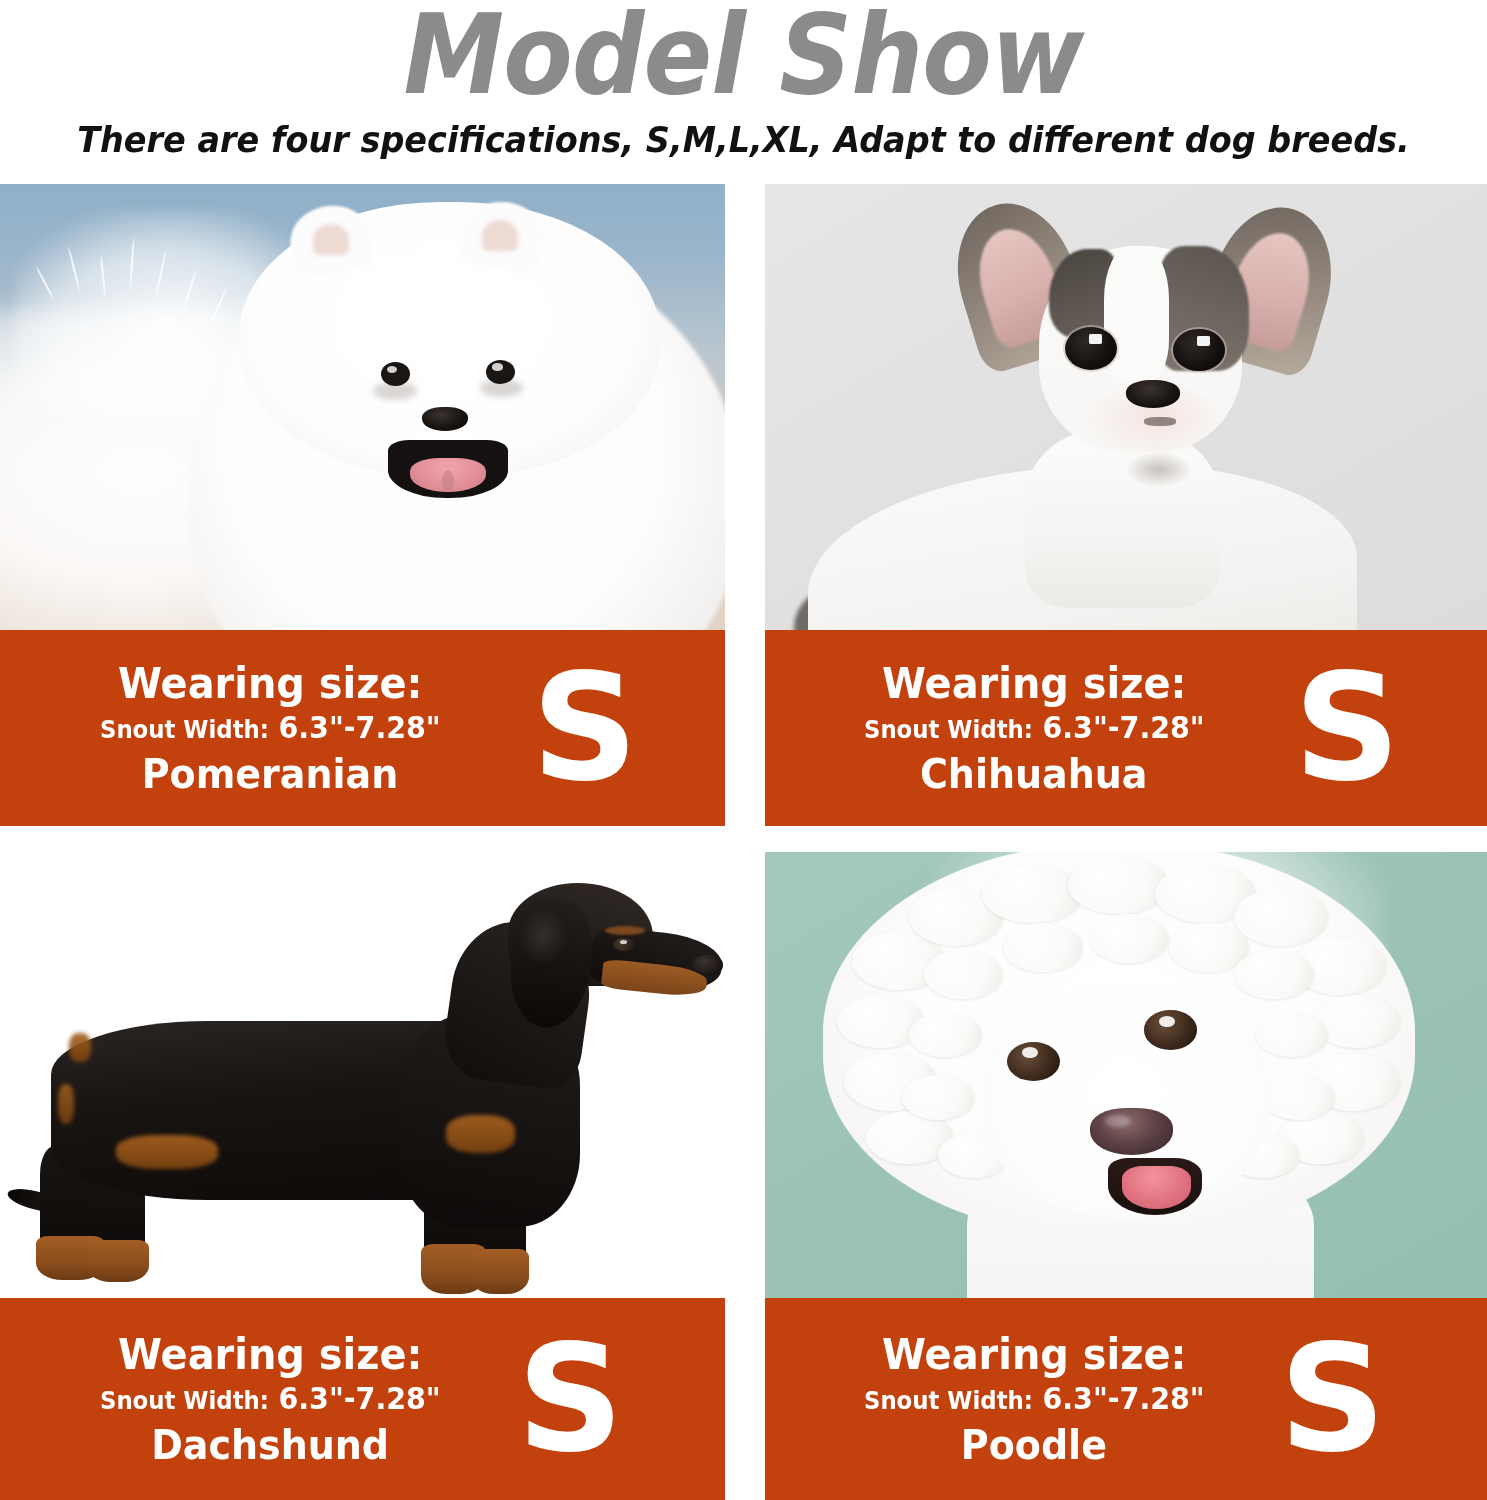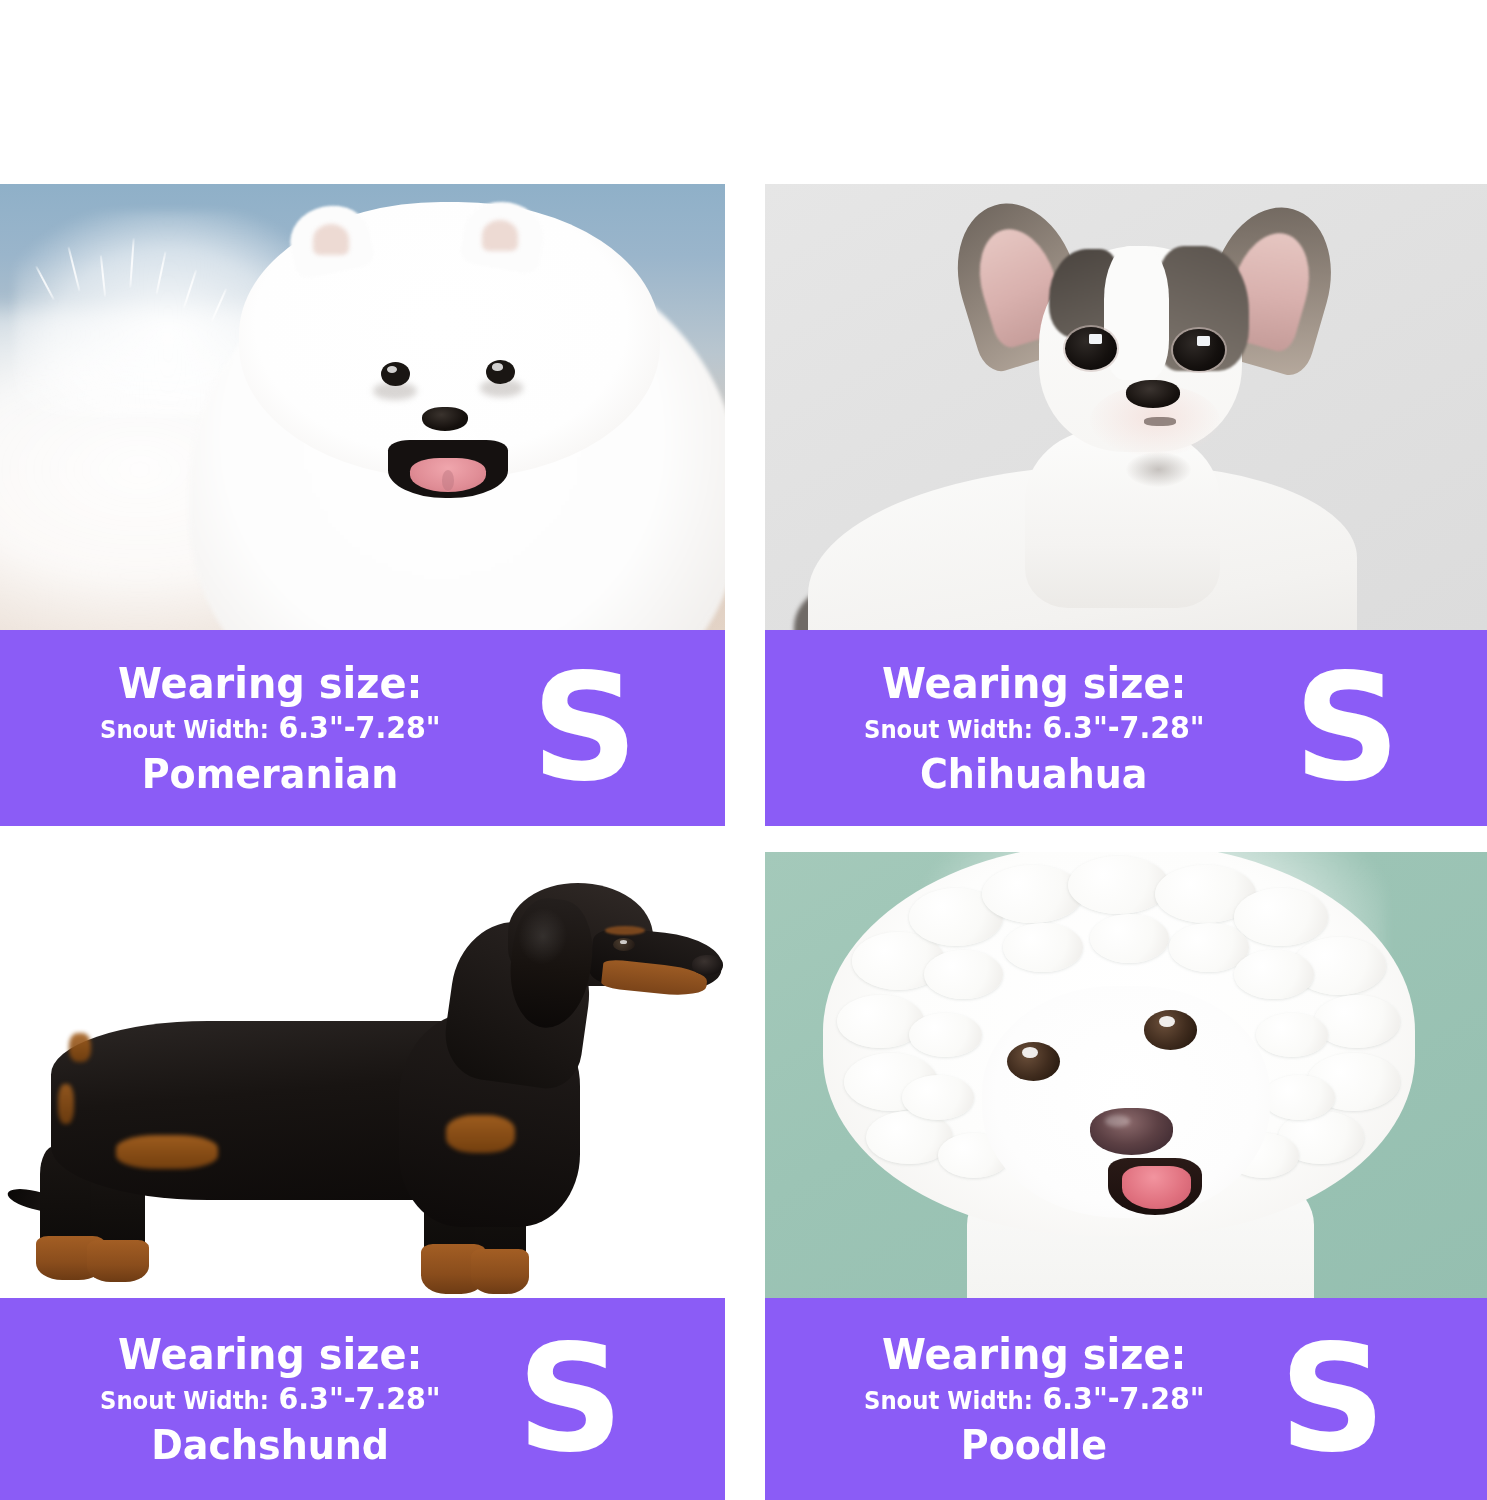--- a/index.html
+++ b/index.html
@@ -43,21 +43,21 @@
   .cell.c1{left:765px; top:0px;   width:722px;height:642px;}
   .cell.c2{left:0px;   top:668px; width:725px;height:648px;}
   .cell.c3{left:765px; top:668px; width:722px;height:648px;}
 
   .photo{position:absolute;left:0;top:0;right:0;bottom:196px;overflow:hidden;}
   .cell.c2 .photo, .cell.c3 .photo{bottom:202px;}
 
   
   .caption{
     position:absolute;left:0;right:0;bottom:0;height:196px;
-    background:#8b5cf6;
+    background:#c2410c;
   }
   .cell.c2 .caption, .cell.c3 .caption{height:202px;}
   .cap-text{
     position:absolute;left:0;top:0;width:74%;height:100%;
     display:flex;flex-direction:column;
     align-items:center;justify-content:center;
     padding-left:4px;box-sizing:border-box;
   }
   .cap-wear{
     font-family:"DejaVu Sans", sans-serif;
@@ -240,20 +240,24 @@
   .poo-mouth{position:absolute;left:47.5%;top:68.5%;width:13%;height:13%;
     background:linear-gradient(180deg,#2a1a17 0%,#1a0f0d 100%);border-radius:22% 30% 52% 52%;}
   .poo-tongue{position:absolute;left:49.5%;top:70.5%;width:9.5%;height:9.5%;
     background:radial-gradient(ellipse at 46% 26%, #f2949f 0%, #e0717f 58%, #cc5b6c 100%);border-radius:32% 34% 54% 54%;}
 </style>
 </head>
 <body>
 
 <div class="page">
 
+  <div class="header">
+    <div class="title">Model Show</div>
+    <div class="subtitle">There are four specifications, S,M,L,XL, Adapt to different dog breeds.</div>
+  </div>
 
   <div class="grid">
 
     <div class="cell c0">
       <div class="photo">
         <div class="pom-bg"></div>
         <div class="pom-haze"></div>
         <div class="pom-fluff"></div>
         <div class="wisp" style="left:6%;top:18%;width:2px;height:38px;transform:rotate(-28deg)"></div>
         <div class="wisp" style="left:10%;top:14%;width:2px;height:46px;transform:rotate(-14deg)"></div>

